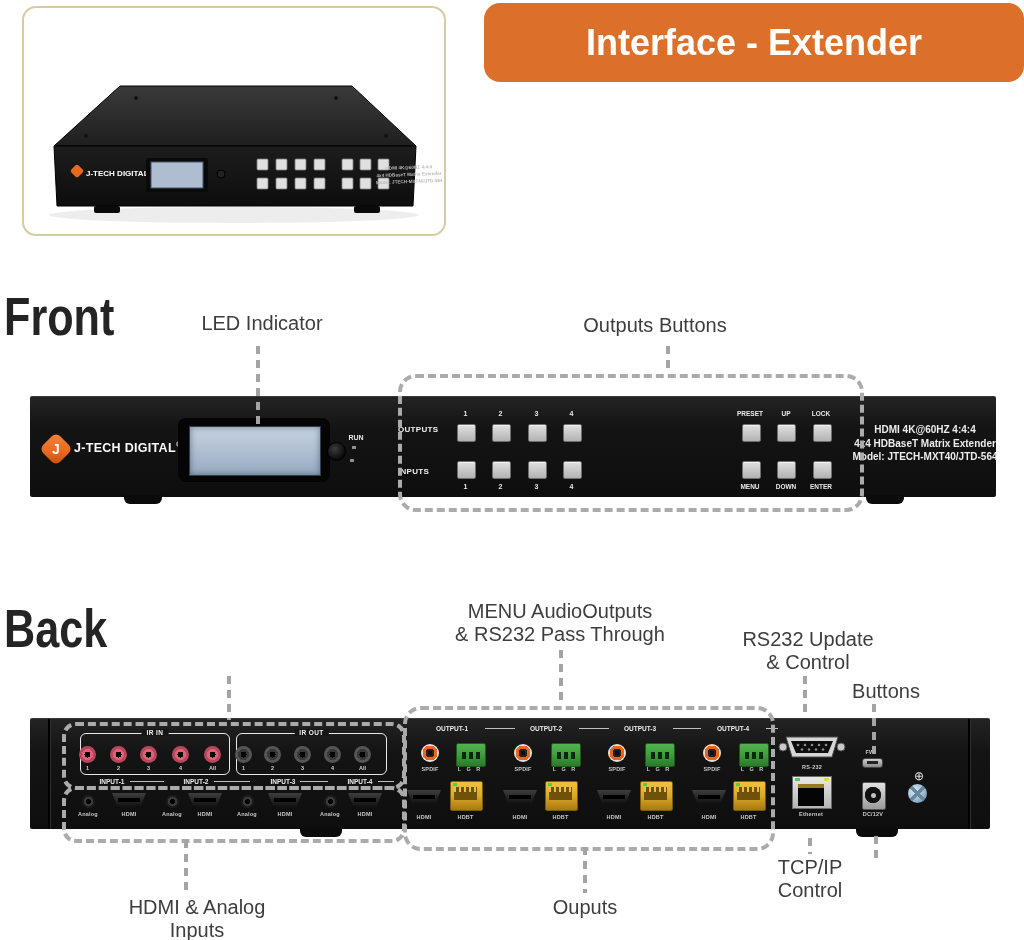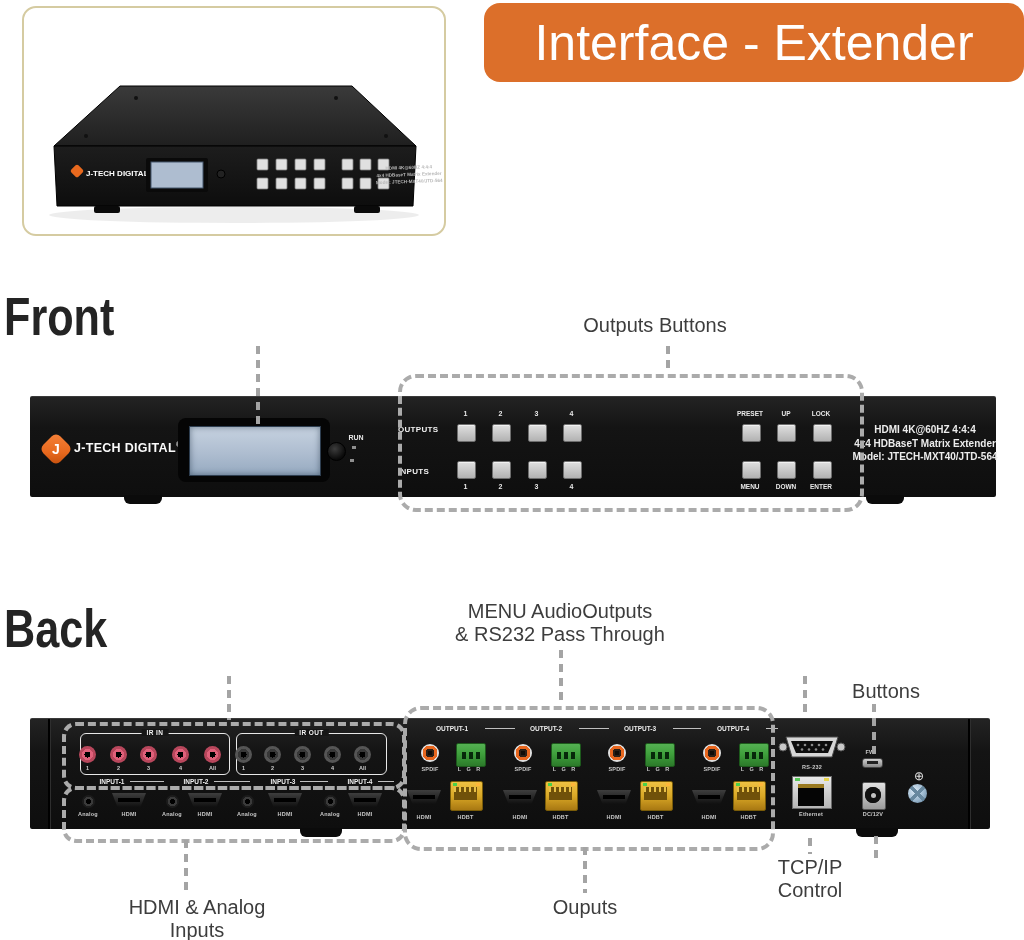--- a/index.html
+++ b/index.html
@@ -14,21 +14,21 @@
   
   .heading{position:absolute;font-size:54px;font-weight:bold;color:#242424;
            transform:scaleX(.8);transform-origin:left top;letter-spacing:0;line-height:1;}
   .callout{position:absolute;color:var(--label-ink);font-size:20px;line-height:23px;text-align:center;}
   .leader{position:absolute;width:4px;z-index:6;
           background:repeating-linear-gradient(180deg,var(--leader) 0 8px,transparent 8px 14px);}
   .dashedbox{position:absolute;border:4px dashed var(--dash);border-radius:18px;z-index:5;}
   
   .banner{position:absolute;left:484px;top:3px;width:540px;height:79px;background:var(--banner-bg);
           border-radius:16px;display:flex;align-items:center;justify-content:center;}
-  .banner span{color:#fff;font-size:50px;font-weight:normal;letter-spacing:0;}
+  .banner span{color:#fff;font-size:36px;font-weight:bold;letter-spacing:0;}
   .thumb-card{position:absolute;left:22px;top:6px;width:420px;height:226px;background:#fff;
               border:2px solid #D5CBA1;border-radius:14px;overflow:hidden;}
   
   .panel{position:absolute;background:linear-gradient(#232323,#141414 30%,#0e0e0e);
          border-top:1px solid #3a3a3a;border-radius:2px;z-index:1;}
   .foot{position:absolute;height:9px;background:#0b0b0b;border-radius:0 0 6px 6px;z-index:1;}
   .seam{position:absolute;top:0;bottom:0;width:2px;background:#000;box-shadow:1px 0 0 #2e2e2e;}
   
   .fp-logo{position:absolute;left:14px;top:40px;width:24px;height:24px;border-radius:6px;
            background:linear-gradient(135deg,#F5823A,var(--logo-orange) 60%,#C24E0C);
@@ -146,20 +146,21 @@
         <text x="385" y="175">Model: JTECH-MXT40/JTD-564</text>
       </g>
     </svg>
   </div>
 
   <div class="banner">
     <span>Interface - Extender</span>
   </div>
 
   <div class="heading" style="left:4px;top:289px">Front</div>
+  <div class="callout" style="left:172px;top:312px;width:180px">LED Indicator</div>
   <div class="callout" style="left:565px;top:314px;width:180px">Outputs Buttons</div>
   <div class="leader" style="left:256px;top:346px;height:84px"></div>
   <div class="leader" style="left:666px;top:346px;height:28px"></div>
 
   <div class="panel" style="left:30px;top:396px;width:966px;height:100px">
     <div class="fp-logo">
         <span>J</span>
       </div>
     <div class="fp-brand"><span>J-TECH DIGITAL</span><sup>®</sup></div>
     <div class="lcd-bezel">
@@ -210,20 +211,24 @@
     </div>
   </div>
   <div class="foot" style="left:124px;top:495px;width:38px"></div>
   <div class="foot" style="left:866px;top:495px;width:38px"></div>
   <div class="dashedbox" style="left:398px;top:374px;width:458px;height:130px"></div>
 
   <div class="heading" style="left:4px;top:601px">Back</div>
   <div class="callout" style="left:430px;top:600px;width:260px">
     <div>MENU AudioOutputs</div>
     <div>&amp; RS232 Pass Through</div>
+  </div>
+  <div class="callout" style="left:718px;top:628px;width:180px">
+    <div>RS232 Update</div>
+    <div>&amp; Control</div>
   </div>
   <div class="callout" style="left:826px;top:680px;width:120px">Buttons</div>
   <div class="leader" style="left:227px;top:676px;height:44px"></div>
   <div class="leader" style="left:559px;top:650px;height:56px"></div>
   <div class="leader" style="left:803px;top:676px;height:42px"></div>
   <div class="leader" style="left:872px;top:704px;height:54px"></div>
 
   <div class="panel" style="left:30px;top:718px;width:960px;height:110px">
     <div class="seam" style="left:18px"></div>
     <div class="seam" style="left:938px"></div>

